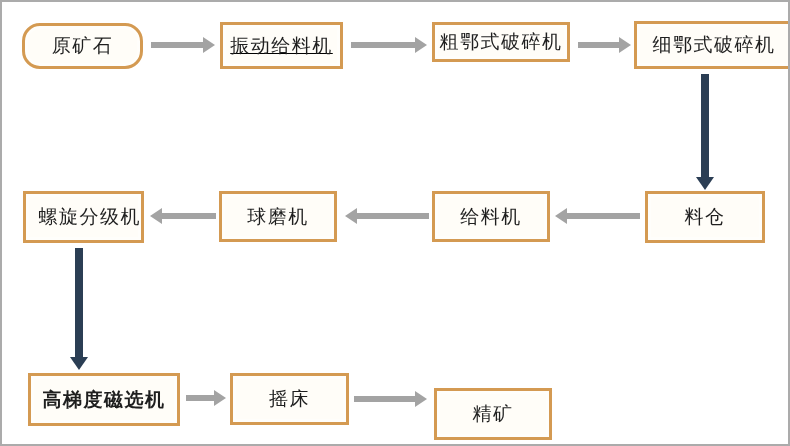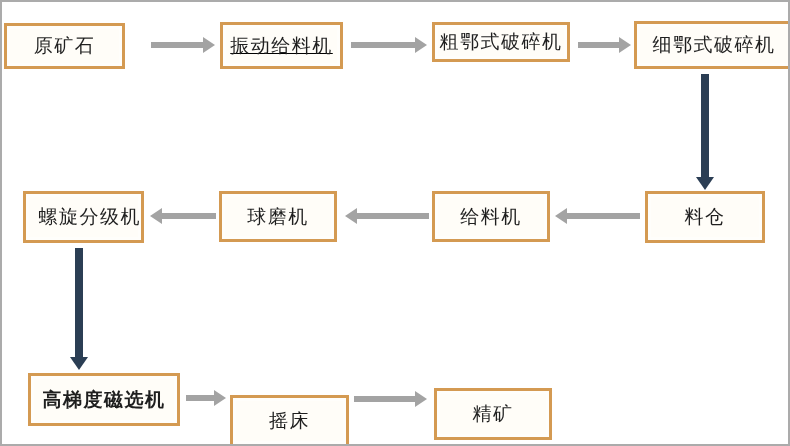--- a/index.html
+++ b/index.html
@@ -31,21 +31,21 @@
   }
   .arrow { position: absolute; }
   .shaft-h { position: absolute; top: 5px; height: 6px; }
   .shaft-v { position: absolute; left: 5px; top: 0; width: 8px; }
   .head { position: absolute; width: 0; height: 0; }
 </style>
 </head>
 <body>
 
 <div class="frame" id="canvas" style="--bg: #ffffff; --frame-border: #ababab; --box-border: #d49a52; --box-fill: #fffdf8; --text: #1f1f1f;">
-    <div class="node" style="left: 2px; top: 21px; width: 121px; height: 46px;">
+    <div class="node" style="left: 20px; top: 21px; width: 121px; height: 46px; border-radius: 18px;">
       <span class="node-label">原矿石</span>
     </div>
     <div class="node" style="left: 218px; top: 20px; width: 123px; height: 47px; text-decoration: underline;">
       <span class="node-label">振动给料机</span>
     </div>
     <div class="node" style="left: 430px; top: 20px; width: 138px; height: 40px;">
       <span class="node-label">粗鄂式破碎机</span>
     </div>
     <div class="node" style="left: 632px; top: 19px; width: 160px; height: 48px;">
       <span class="node-label">细鄂式破碎机</span>
@@ -58,21 +58,21 @@
     </div>
     <div class="node" style="left: 430px; top: 189px; width: 118px; height: 51px;">
       <span class="node-label">给料机</span>
     </div>
     <div class="node" style="left: 643px; top: 189px; width: 120px; height: 52px;">
       <span class="node-label">料仓</span>
     </div>
     <div class="node" style="left: 26px; top: 371px; width: 152px; height: 53px; font-weight: bold;">
       <span class="node-label">高梯度磁选机</span>
     </div>
-    <div class="node" style="left: 228px; top: 393px; width: 119px; height: 52px;">
+    <div class="node" style="left: 228px; top: 371px; width: 119px; height: 52px;">
       <span class="node-label">摇床</span>
     </div>
     <div class="node" style="left: 432px; top: 386px; width: 118px; height: 52px;">
       <span class="node-label">精矿</span>
     </div>
     <div class="arrow" style="left: 149px; top: 35px; width: 64px; height: 16px;">
       <div class="shaft-h" style="background: rgb(163, 163, 163); width: 53px; left: 0px;"></div>
       <div class="head" style="top: 0px; border-top: 8px solid transparent; border-bottom: 8px solid transparent; right: 0px; border-left: 12px solid rgb(163, 163, 163);"></div>
     </div>
     <div class="arrow" style="left: 349px; top: 35px; width: 76px; height: 16px;">

